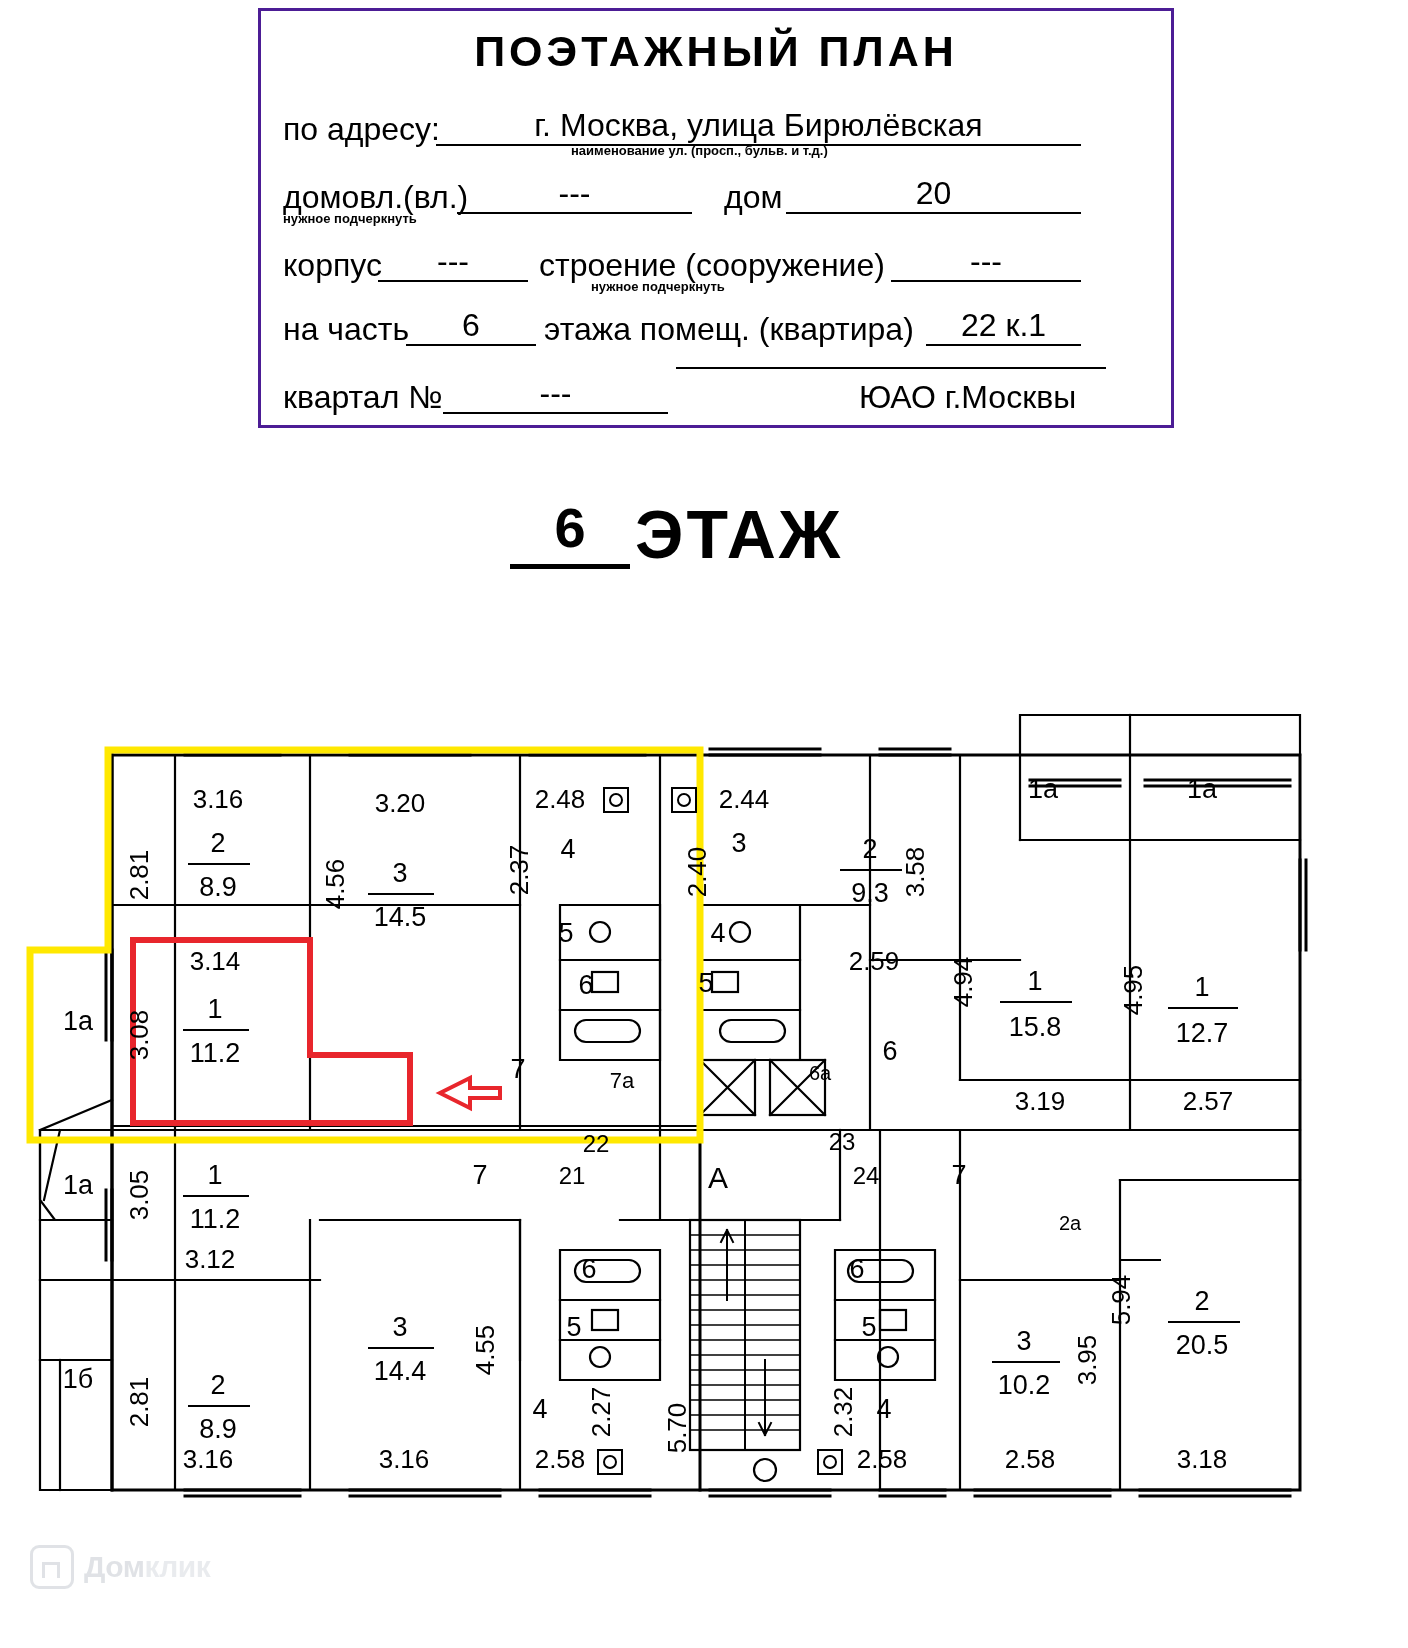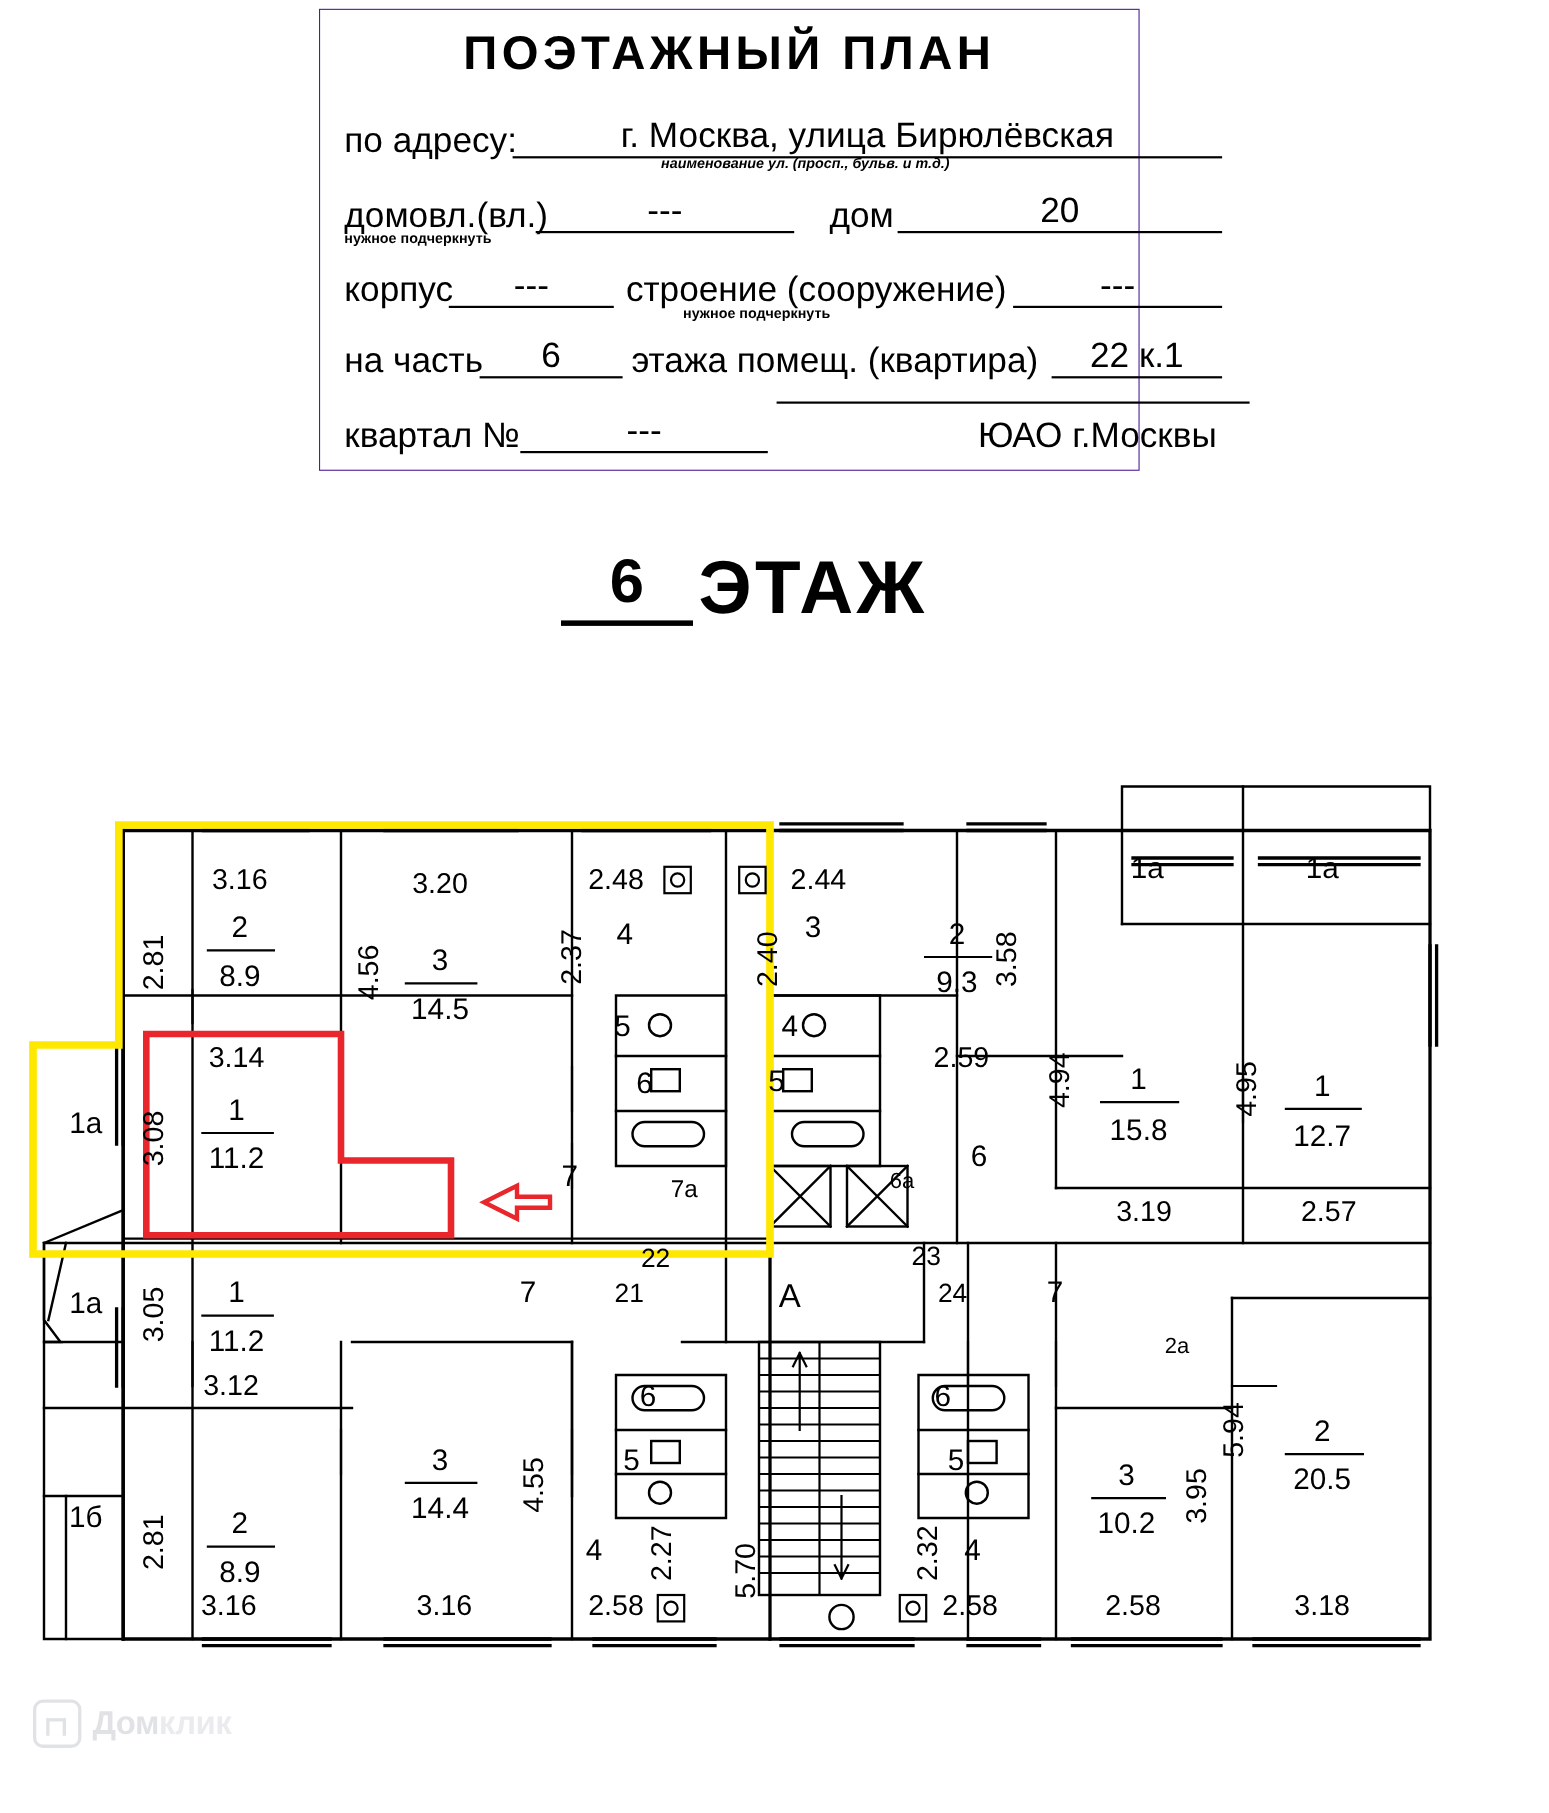--- a/index.html
+++ b/index.html
@@ -1,21 +1,21 @@
 <!DOCTYPE html>
 <html><head>
 <meta charset="utf-8">
 <style>
   html,body{margin:0;padding:0;background:#ffffff;}
   body{width:1408px;height:1648px;position:relative;font-family:"Liberation Sans",sans-serif;color:#000;overflow:hidden;}
 
   
   .card{
-    position:absolute;left:258px;top:8px;width:746px;height:420px;
-    border:1px solid #4c1d95;box-sizing:border-box;background:#fff;margin-left:32px;
+    position:absolute;left:258px;top:8px;width:916px;height:420px;
+    border:3px solid #4c1d95;box-sizing:border-box;background:#fff;
   }
   .card-title{
     text-align:center;font-size:43px;font-weight:bold;letter-spacing:4px;
     margin-top:16px;font-family:"Liberation Sans",sans-serif;
   }
   .row{position:absolute;font-size:32px;white-space:nowrap;}
   .small{font-size:13px;font-weight:bold;}
   .uline{
     display:inline-block;border-bottom:2px solid #000;text-align:center;
     vertical-align:baseline;
@@ -45,21 +45,21 @@
 </style>
 </head>
 <body>
 
 <div class="card">
 
   <div class="card-title">ПОЭТАЖНЫЙ ПЛАН</div>
 
   <div class="row" style="left:22px;top:100px;">по адресу:</div>
   <div class="row uline" style="left:175px;top:96px;width:645px;">г. Москва, улица Бирюлёвская</div>
-  <div class="row small" style="left:310px;top:132px;font-style:italic;">наименование ул. (просп., бульв. и т.д.)</div>
+  <div class="row small" style="left:310px;top:132px;">наименование ул. (просп., бульв. и т.д.)</div>
 
   <div class="row" style="left:22px;top:168px;">домовл.(вл.)</div>
   <div class="row uline" style="left:196px;top:164px;width:235px;">---</div>
   <div class="row small" style="left:22px;top:200px;">нужное подчеркнуть</div>
   <div class="row" style="left:463px;top:168px;">дом</div>
   <div class="row uline" style="left:525px;top:164px;width:295px;">20</div>
 
   <div class="row" style="left:22px;top:236px;">корпус</div>
   <div class="row uline" style="left:117px;top:232px;width:150px;">---</div>
   <div class="row" style="left:278px;top:236px;">строение (сооружение)</div>

